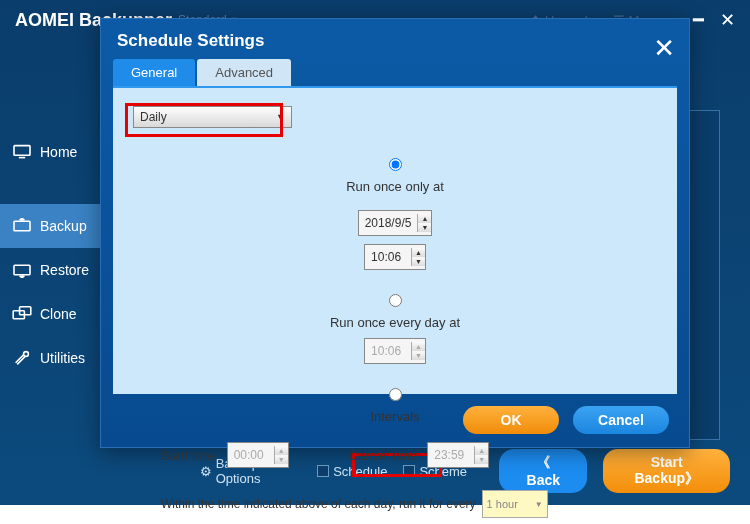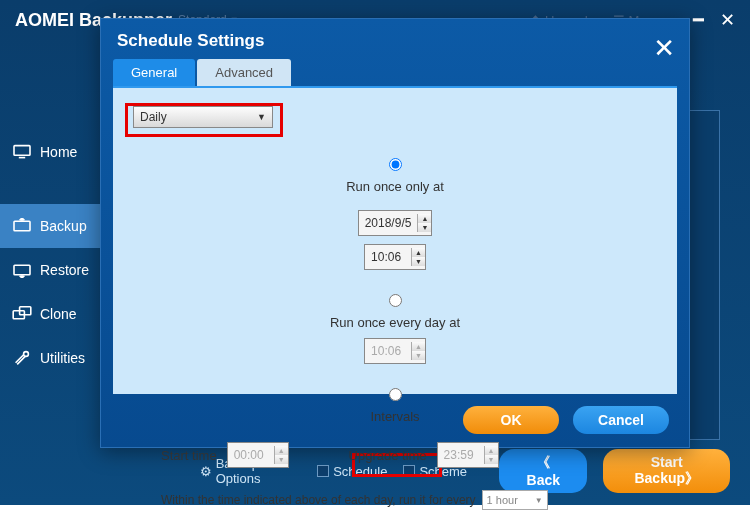--- a/index.html
+++ b/index.html
@@ -31,34 +31,34 @@
 .modal { position: absolute; left: 100px; top: 18px; width: 590px; height: 430px; background: linear-gradient(#0c5aa6, #074a8f); border: 1px solid #2a6fb5; box-shadow: 0 4px 20px rgba(0,0,0,0.4); }
 .modal-title { color: #fff; font-size: 17px; font-weight: bold; padding: 12px 16px 8px; }
 .modal-close { position: absolute; right: 14px; top: 14px; color: #fff; font-size: 26px; cursor: pointer; }
 
 .tabs { display: flex; border-bottom: 2px solid #3099ee; margin: 0 12px; }
 .tab { padding: 6px 18px; color: #555; background: #d0e5f5; font-size: 13px; border-top-left-radius: 3px; border-top-right-radius: 3px; margin-right: 2px; cursor: pointer; }
 .tab.active { background: #1e8ce8; color: #fff; }
 
 .tab-panel { background: #cde8fb; margin: 0 12px 12px 12px; height: 306px; padding: 18px 20px; font-size: 13px; color: #333; }
 
-.freq-dropdown { width: 140px; height: 22px; background: linear-gradient(#fdfdfd, #d9d9d9); border: 1px solid #888; padding: 1px 6px; font-size: 12px; display: flex; align-items: center; justify-content: space-between; }
+.freq-dropdown { width: 159px; height: 22px; background: linear-gradient(#fdfdfd, #d9d9d9); border: 1px solid #888; padding: 1px 6px; font-size: 12px; display: flex; align-items: center; justify-content: space-between; }
 .freq-dropdown .tri { font-size: 9px; }
 
 .radio-row { display: flex; align-items: center; gap: 8px; margin-top: 24px; flex-direction: column; }
 .radio-row input[type=radio] { width: 13px; height: 13px; }
 .spinbox { display: inline-flex; align-items: center; border: 1px solid #888; background: #f5f5f5; height: 26px; }
 .spinbox.disabled { color: #aaa; }
 .spinbox .val { padding: 0 6px; font-size: 12px; min-width: 46px; text-align: left; }
 .spinbox .spins { display: flex; flex-direction: column; border-left: 1px solid #aaa; }
 .spinbox .spins span { font-size: 7px; line-height: 9px; padding: 0 3px; background: linear-gradient(#fafafa, #dcdcdc); cursor: pointer; }
 
 .sub-row { margin-left: 28px; margin-top: 18px; display: flex; align-items: center; gap: 10px; }
 .interval-note { margin-left: 28px; margin-top: 22px; font-size: 12px; display: flex; align-items: center; gap: 6px; }
-.sel-disabled { width: 66px; height: 20px; background: #ffffff; border: 1px solid #aaa; font-size: 11px; color: #888; padding: 1px 4px; display: flex; align-items: center; justify-content: space-between; }
+.sel-disabled { width: 66px; height: 28px; background: #fef9c3; border: 1px solid #aaa; font-size: 11px; color: #888; padding: 1px 4px; display: flex; align-items: center; justify-content: space-between; }
 
 .dlg-buttons { display: flex; gap: 14px; justify-content: flex-end; margin: 6px 20px 0 0; }
 .btn-ok { background: linear-gradient(#ffb13d, #f18c09); color: #fff; border: none; border-radius: 14px; width: 96px; height: 28px; font-size: 14px; font-weight: bold; cursor: pointer; }
 .btn-cancel { background: linear-gradient(#3aa3f2, #1c86e0); color: #fff; border: none; border-radius: 14px; width: 96px; height: 28px; font-size: 14px; font-weight: bold; cursor: pointer; }
 </style>
 </head>
 <body>
 
 <div class="app-window">
   <div class="titlebar">
@@ -196,21 +196,21 @@
       <div class="sub-row">
         <span>Start time</span>
         <span class="spinbox disabled">
             <span class="val">00:00</span>
             <span class="spins">
               <span>▲</span>
               <span>▼</span>
             </span>
           </span>
         <span style="width:40px"></span>
-        <span>Upgrade time</span>
+        <span>Cancel time</span>
         <span class="spinbox disabled">
             <span class="val">23:59</span>
             <span class="spins">
               <span>▲</span>
               <span>▼</span>
             </span>
           </span>
       </div>
 
       <div class="interval-note">

